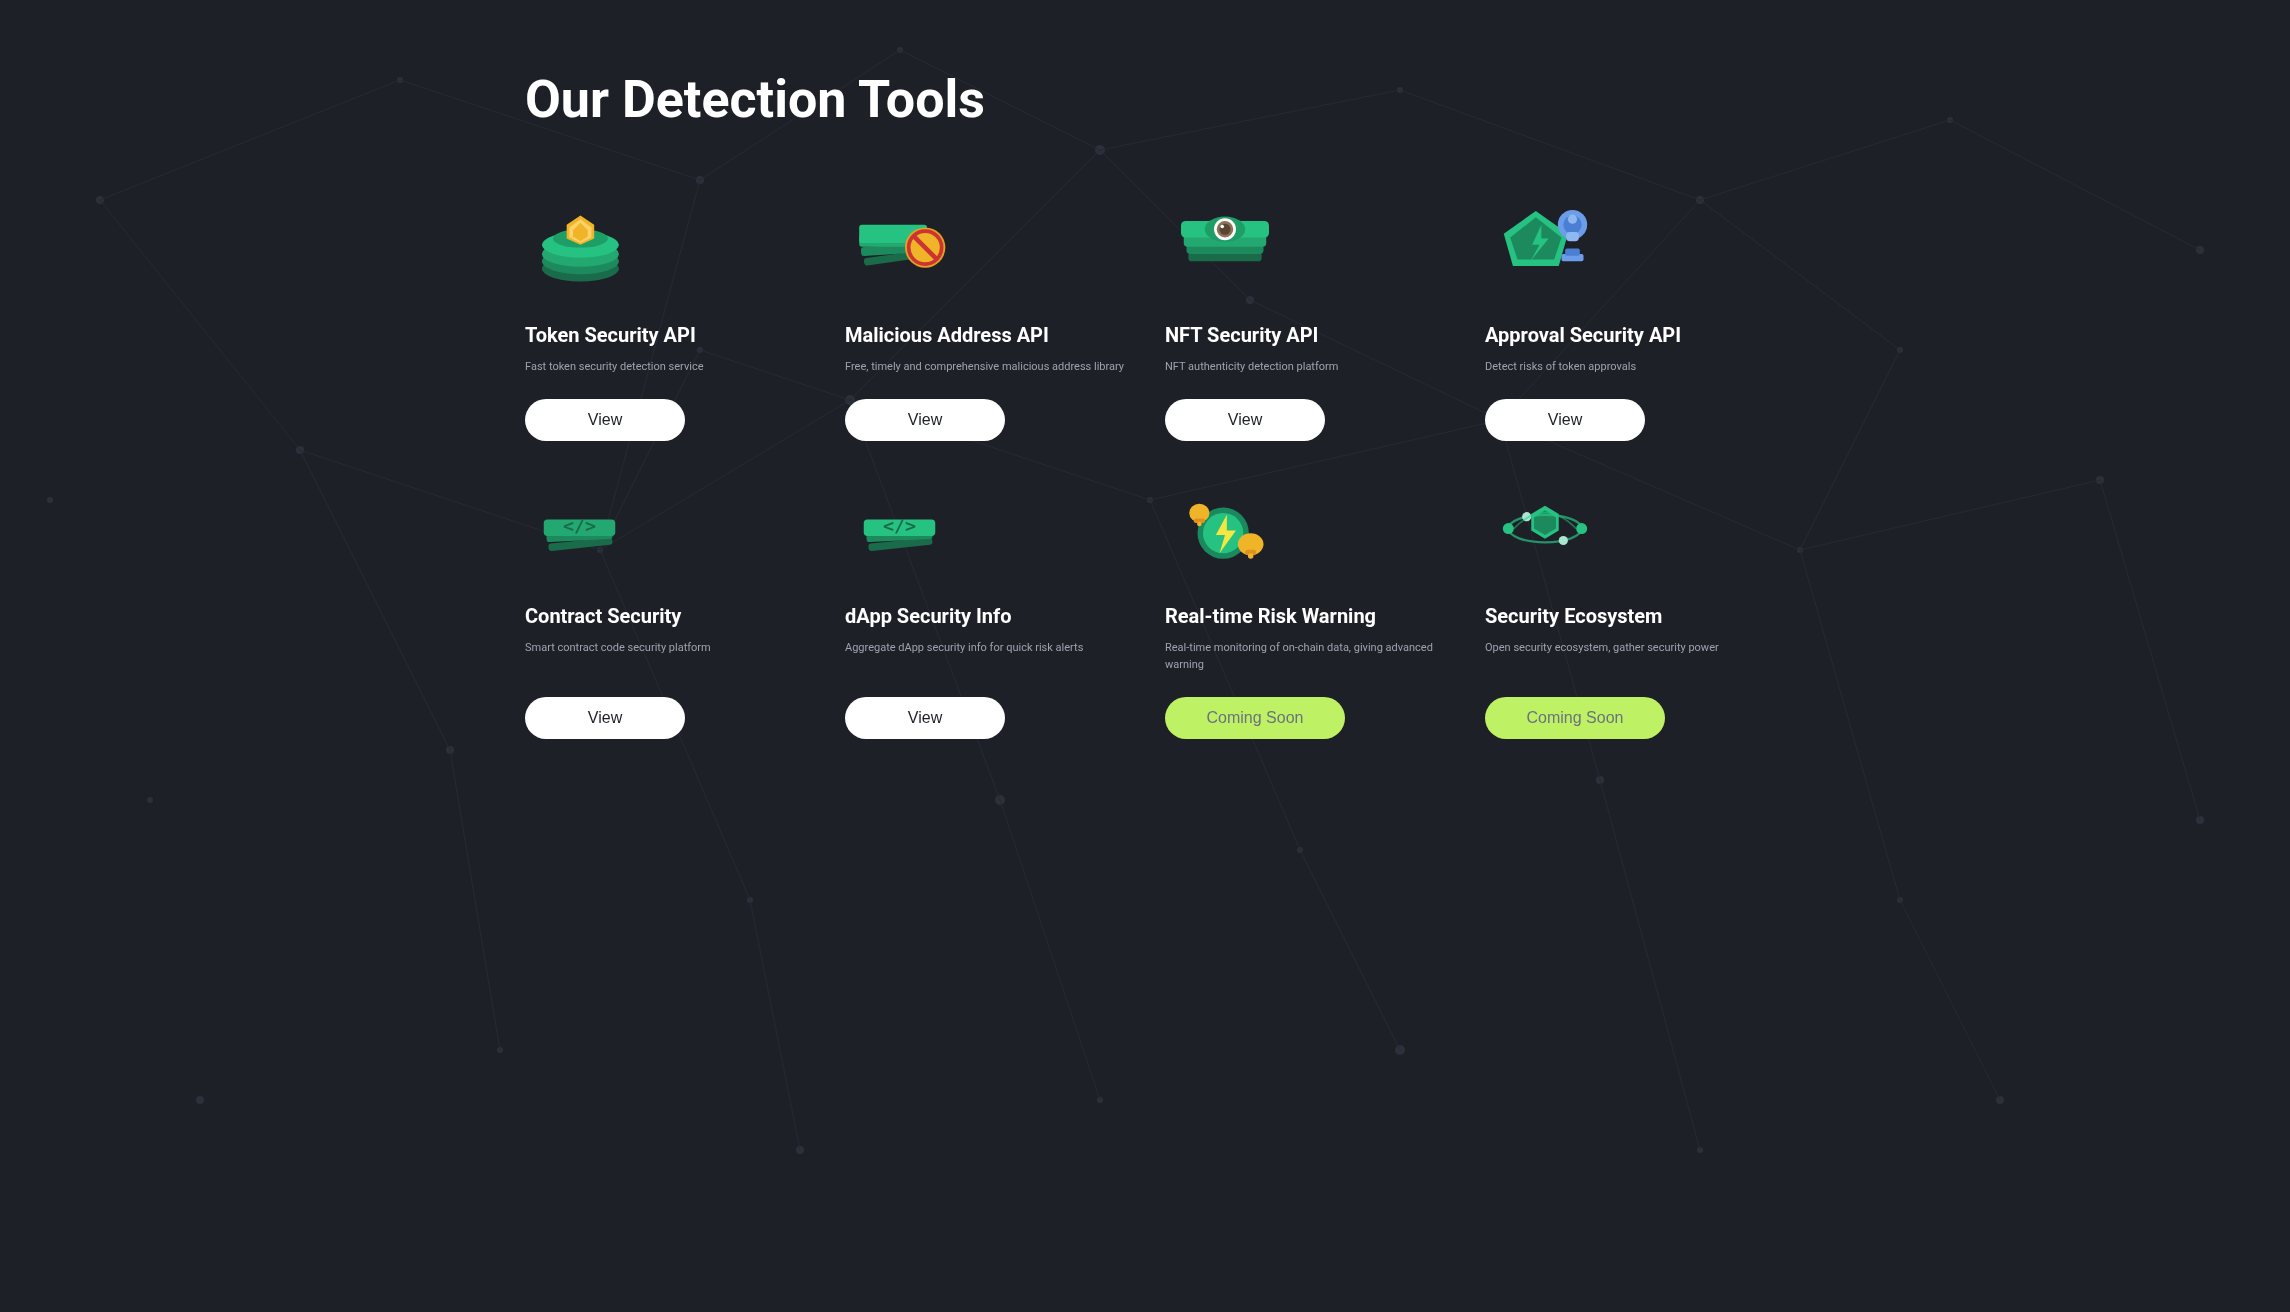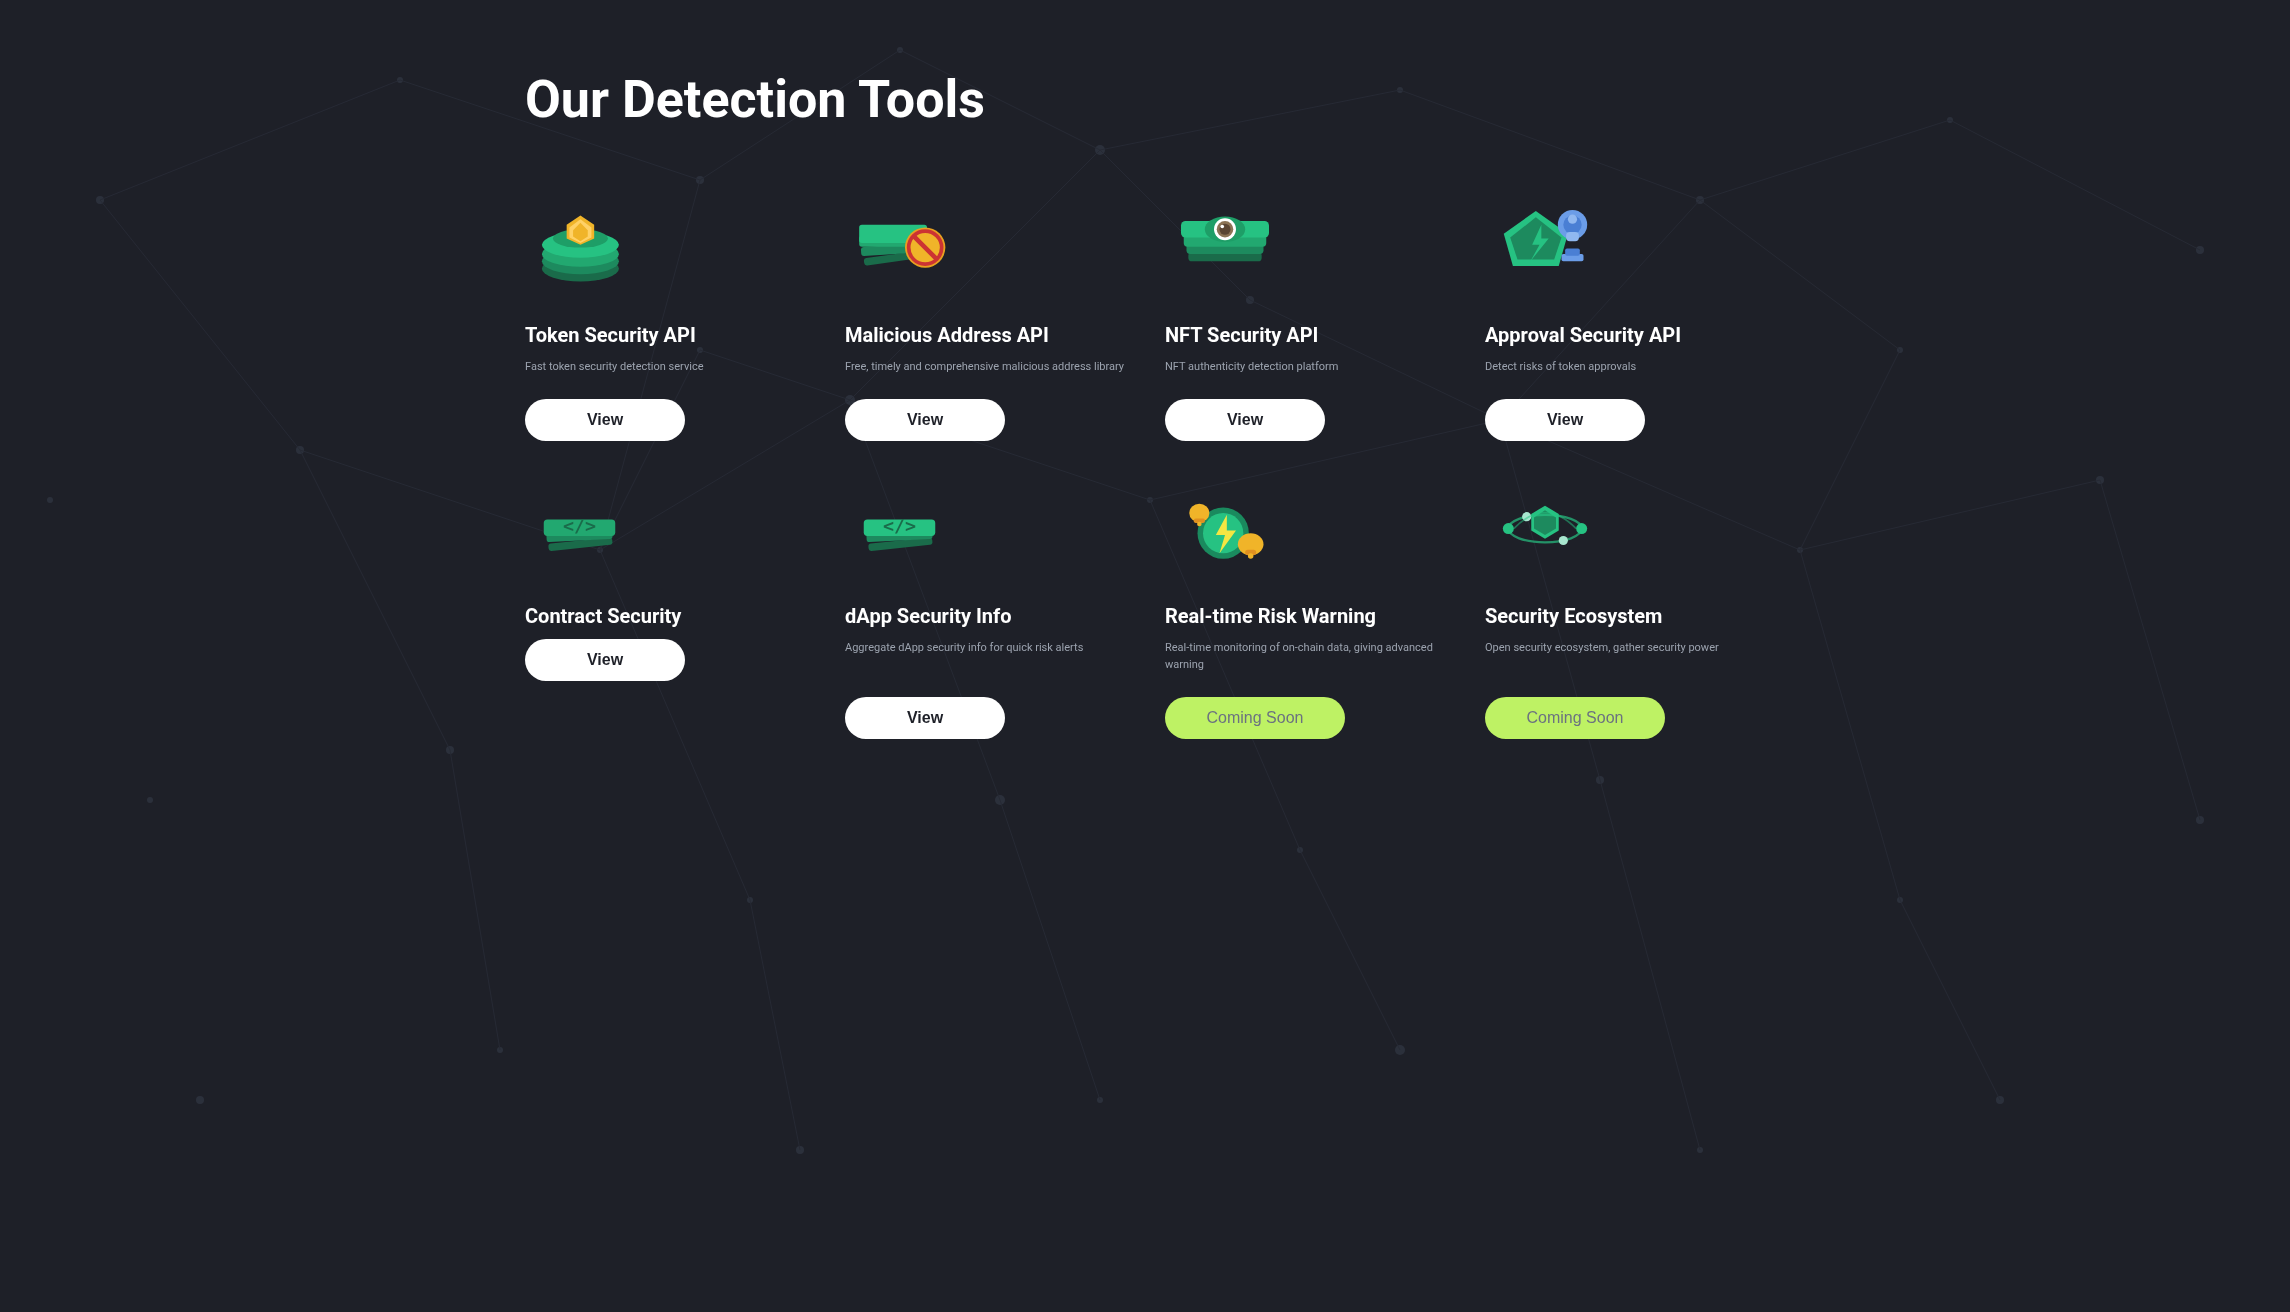--- a/index.html
+++ b/index.html
@@ -84,21 +84,21 @@
     }
 
     .btn-view {
       display: inline-block;
       background: #ffffff;
       color: #1e2028;
       border: none;
       border-radius: 30px;
       padding: 12px 40px;
       font-size: 16px;
-      font-weight: 700;
+      font-weight: 400;
       cursor: pointer;
       text-align: center;
       width: 160px;
     }
 
     .btn-coming-soon {
       display: inline-block;
       background: #bef264;
       color: #6b7280;
       border: none;
@@ -305,20 +305,21 @@
           <svg viewBox="0 0 120 100" xmlns="http://www.w3.org/2000/svg">
 
         <rect x="20" y="68" width="70" height="8" rx="3" fill="#1a6b4a" transform="rotate(-6, 55, 72)"></rect>
         <rect x="18" y="58" width="72" height="10" rx="3" fill="#1d8a5e" transform="rotate(-3, 54, 63)"></rect>
         <rect x="15" y="45" width="78" height="18" rx="4" fill="#22a870"></rect>
 
         <text x="54" y="59" font-size="20" font-weight="bold" fill="#1a6b4a" text-anchor="middle" font-family="monospace">&lt;/&gt;</text>
       </svg>
         </div>
         <h3 class="tool-title">Contract Security</h3>
+        <p class="tool-description">Smart contract code security platform</p>
         <button class="btn-view">View</button>
       </div>
       <div class="tool-card">
         <div class="tool-icon icon-dapp">
           <svg viewBox="0 0 120 100" xmlns="http://www.w3.org/2000/svg">
 
         <rect x="20" y="68" width="70" height="8" rx="3" fill="#1a6b4a" transform="rotate(-6, 55, 72)"></rect>
         <rect x="18" y="58" width="72" height="10" rx="3" fill="#1d8a5e" transform="rotate(-3, 54, 63)"></rect>
         <rect x="15" y="45" width="78" height="18" rx="4" fill="#26c282"></rect>
 

